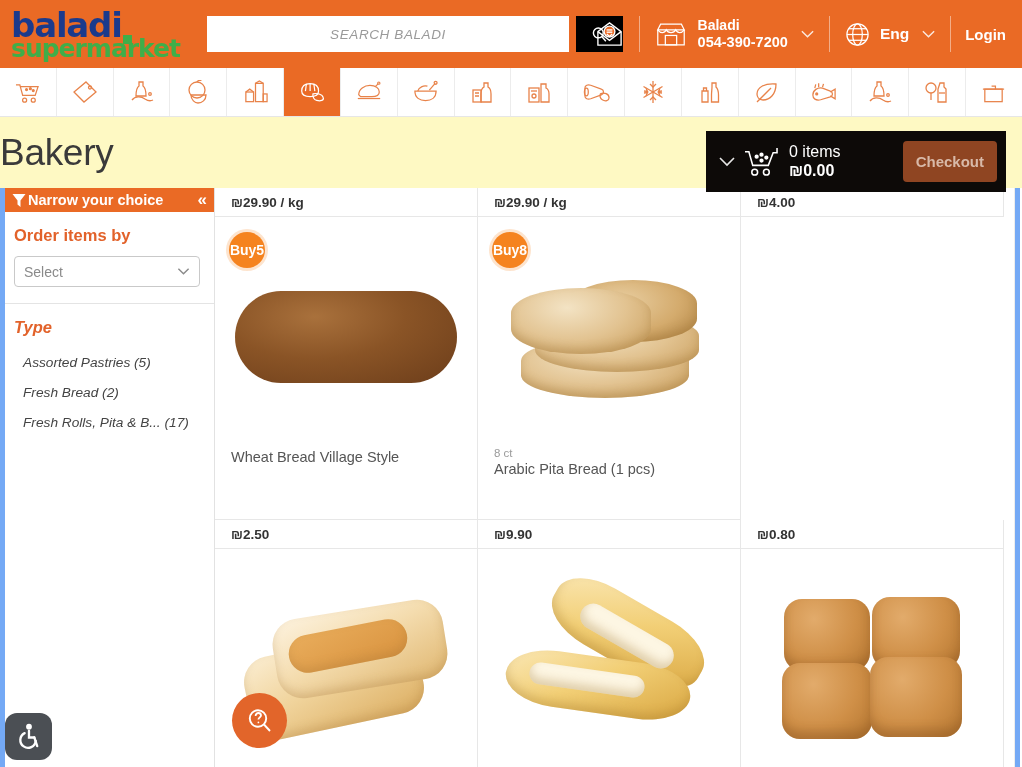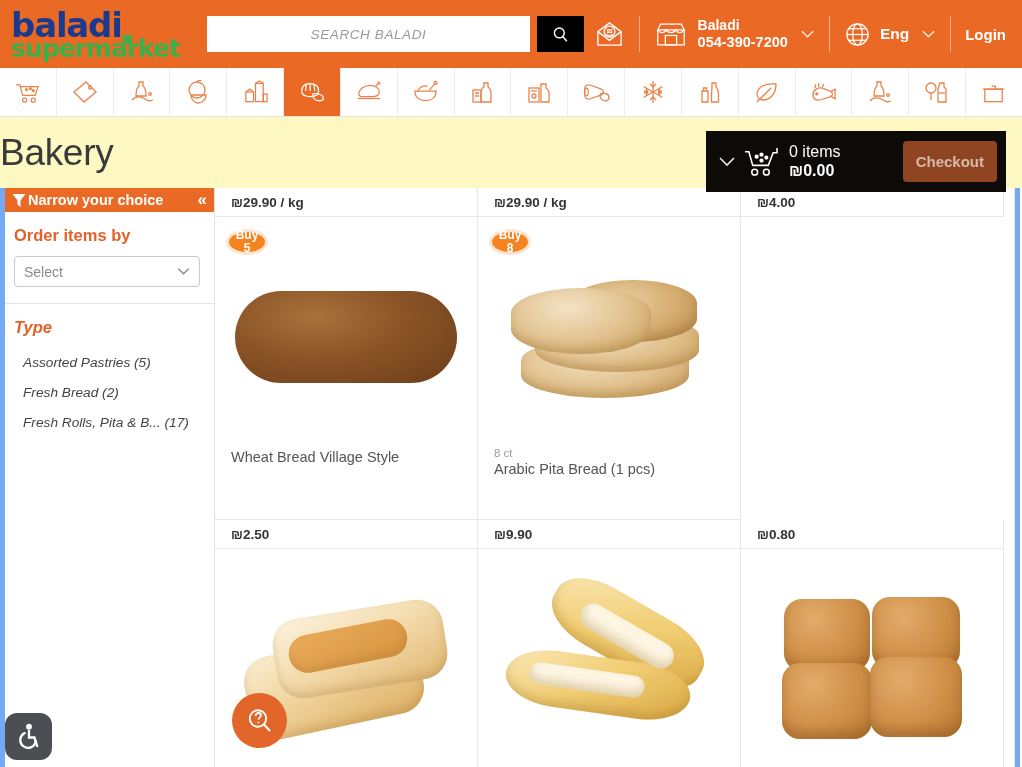--- a/index.html
+++ b/index.html
@@ -34,21 +34,21 @@
     letter-spacing: -1.0px; margin-top: -6px; font-family: "DejaVu Sans", sans-serif;
   }
   .logo .dot { position: relative; display: inline-block; }
   .logo .dot::after {
     content: ""; position: absolute; top: -2px; left: 1px;
     width: 9px; height: 9px; background: #3fae49;
   }
 
   .search-wrap {
     position: absolute; left: 207px; top: 16px;
-    width: 377px; height: 36px; display: flex; gap: 7px;
+    width: 416px; height: 36px; display: flex; gap: 7px;
   }
   .search-input {
     flex: 1; border: none; outline: none; background: #fff;
     font-family: "Liberation Sans", sans-serif; font-size: 13.5px;
     font-style: italic; text-align: center; color: #666;
     letter-spacing: .6px;
   }
   .search-input::placeholder { color: #9a9a9a; font-style: italic; letter-spacing: .6px;}
   .search-btn {
     width: 47px; background: #000; border: none; cursor: pointer;
@@ -132,24 +132,24 @@
   .prow { display: flex; }
   .pcell {
     width: 263px; border-right: 1px solid #e7e7e7; border-bottom: 1px solid #e7e7e7;
     position: relative; background: #fff;
   }
   .pcell.partial-top { height: 29px; display: flex; align-items: center; }
   .price-top { font-size: 13.5px; font-weight: bold; color: #333; padding-left: 16px; }
   .pcell.full { height: 303px; padding: 10px 16px 0 16px; }
   .img-zone { height: 220px; display: flex; align-items: center; justify-content: center; position: relative; }
   .badge {
-    position: absolute; left: -2px; top: 5px; width: 36px; height: 20px;
+    position: absolute; left: -2px; top: 5px; width: 36px; height: 36px;
     border-radius: 50%; background: #f5831f; color: #fff;
-    display: flex; flex-direction: column; align-items: center; justify-content: center;
-    font-size: 12px; font-weight: bold; line-height: 1.05; z-index: 3;
+    display: flex; flex-direction: row; align-items: center; justify-content: center;
+    font-size: 14px; font-weight: bold; line-height: 1.05; z-index: 3;
     box-shadow: 0 0 0 3px rgba(245,131,31,.22);
   }
   .ct { font-size: 11.5px; color: #9b9b9b; margin-bottom: 2px; }
   .pname { font-size: 14.5px; color: #555; }
   .prow2 .pcell { border-bottom: none; }
 
   
   .blob { position: relative; }
   .loaf {
     width: 222px; height: 92px; border-radius: 46px/46px;

